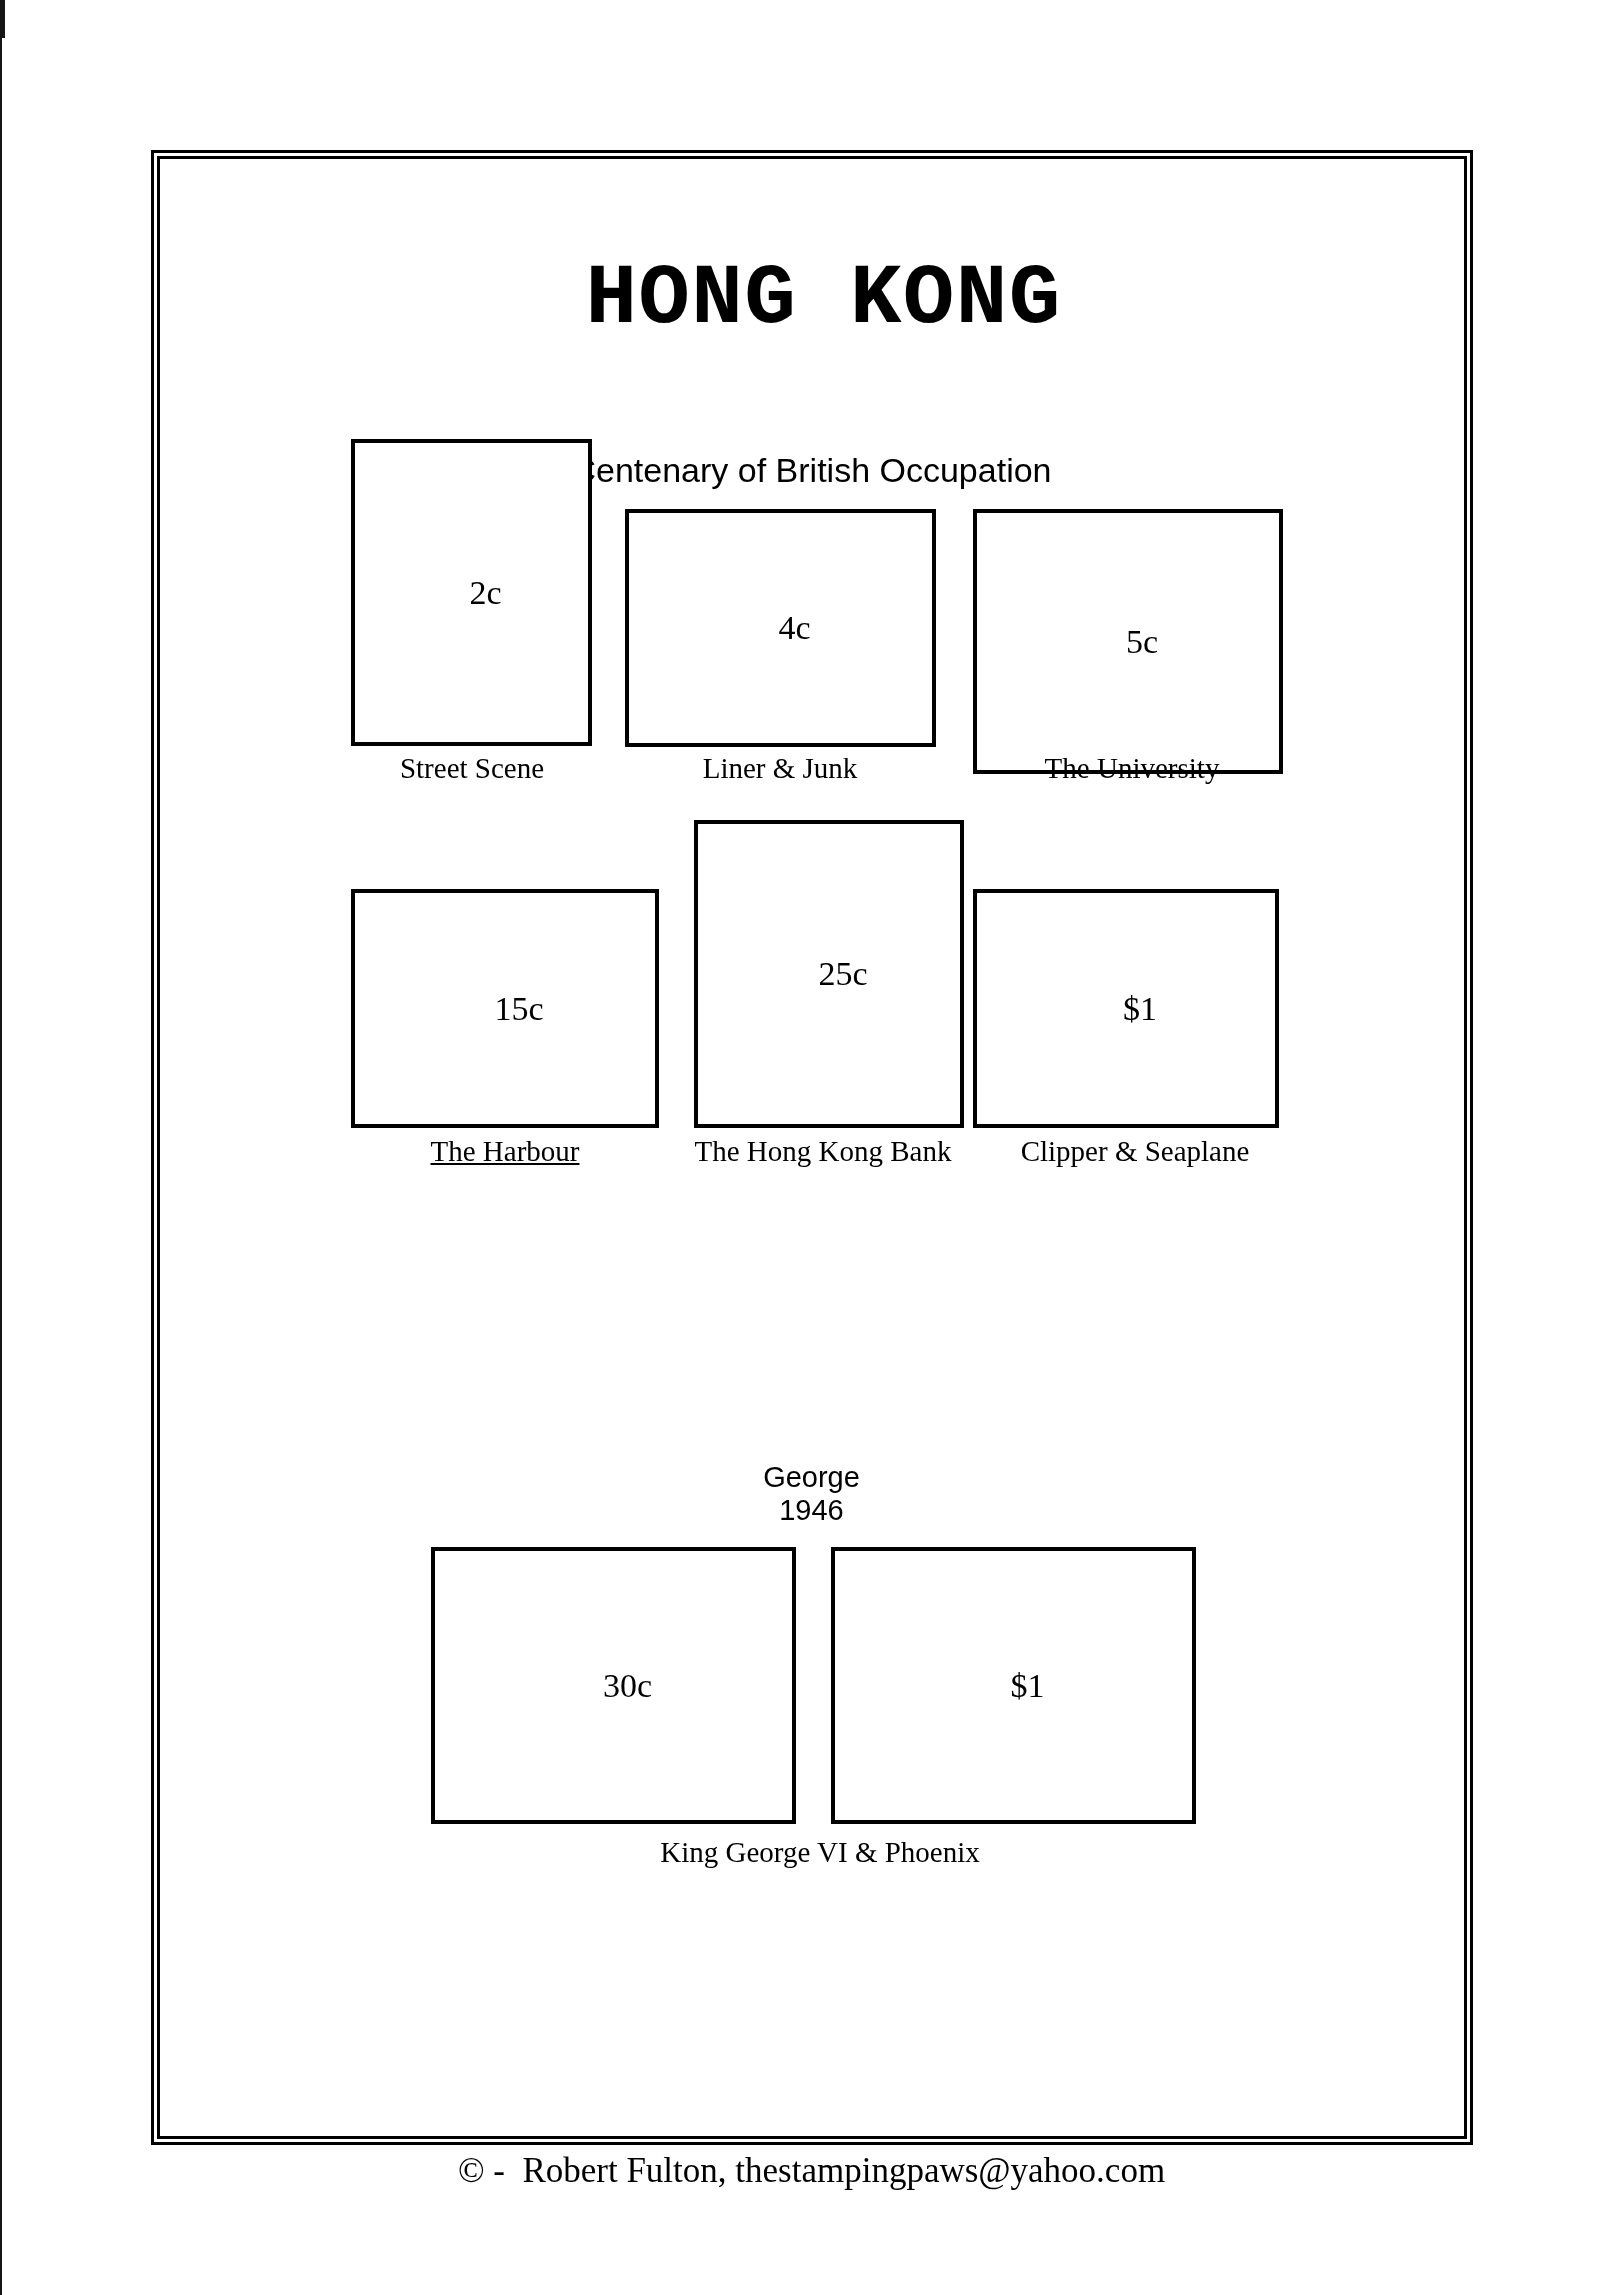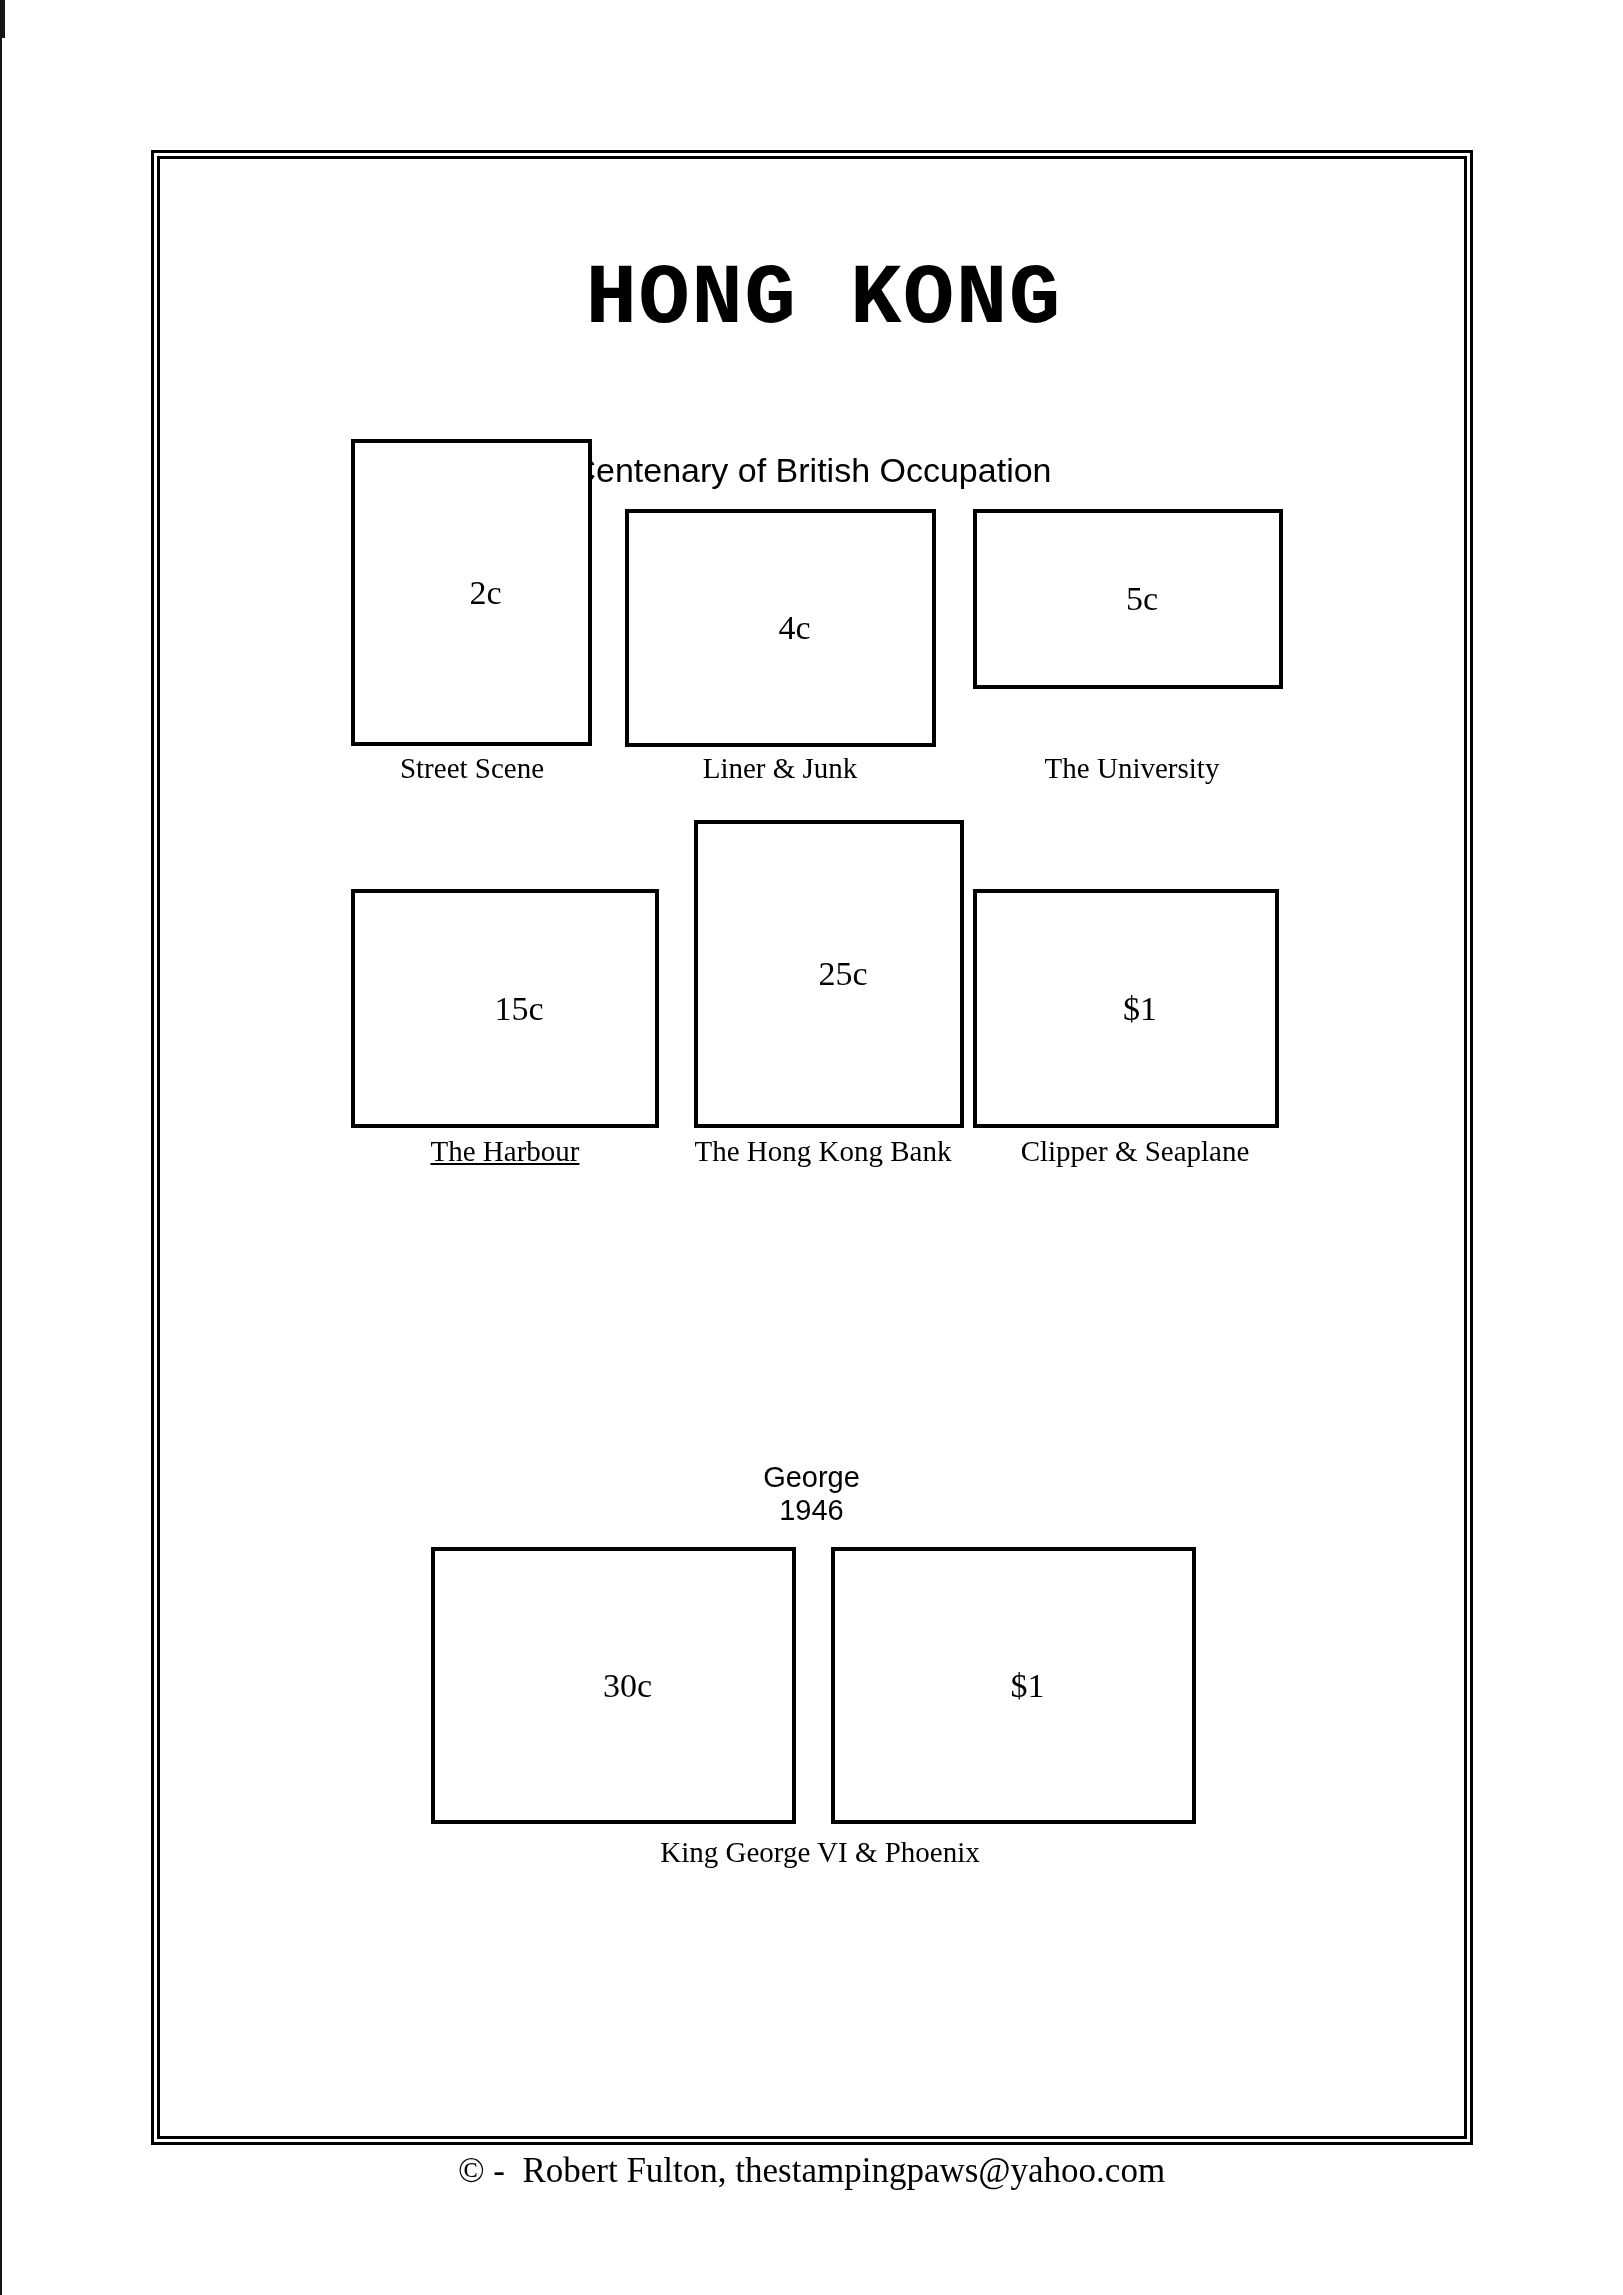--- a/index.html
+++ b/index.html
@@ -48,21 +48,21 @@
     position:absolute;box-sizing:border-box;
     border:4.6px solid #000;background:#fff;
     display:flex;align-items:center;justify-content:center;padding-left:28px;
   }
   .denom{
     font-family:"Liberation Serif", serif;
     font-size:34px;line-height:1;
   }
   .b1{left:351px;top:439px;width:241px;height:307px;}
   .b2{left:625px;top:509px;width:311px;height:238px;}
-  .b3{left:973px;top:509px;width:310px;height:180px;text-align:right;}
+  .b3{left:973px;top:509px;width:310px;height:265px;text-align:right;}
   .b4{left:351px;top:889px;width:308px;height:239px;}
   .b5{left:694px;top:820px;width:270px;height:308px;justify-content:center;}
   .b6{left:973px;top:889px;width:306px;height:239px;}
   .b7{left:431px;top:1547px;width:365px;height:277px;}
   .b8{left:831px;top:1547px;width:365px;height:277px;}
   
   .caption{
     position:absolute;transform:translateX(-50%);
     font-family:"Liberation Serif", serif;
     font-size:29px;line-height:1.1;white-space:nowrap;

